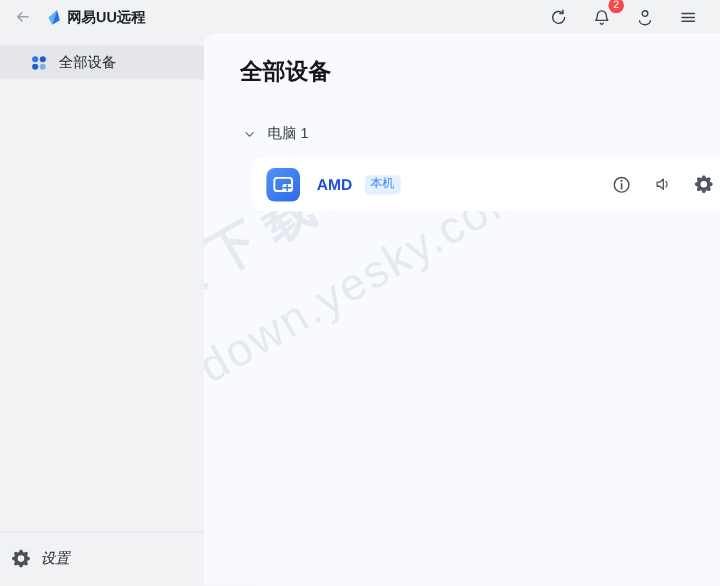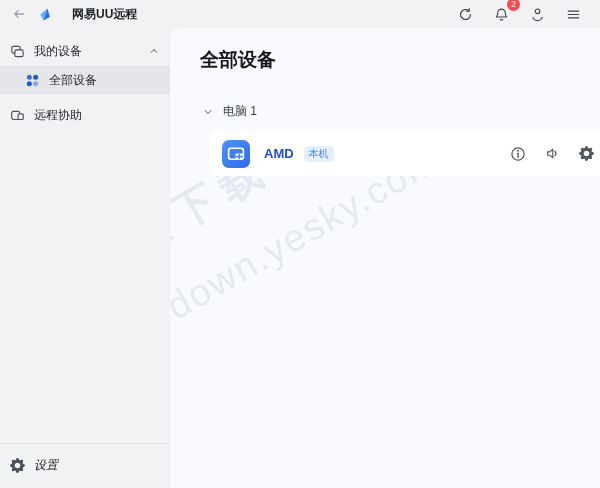--- a/index.html
+++ b/index.html
@@ -15,21 +15,21 @@
     height:28px; display:flex; align-items:center;
     padding:0 16px 0 8px;
   }
   .tb-btn {
     background:none; border:none; cursor:pointer;
     width:22px; height:22px; display:flex; align-items:center; justify-content:center;
     color:#3e444c; padding:0;
   }
   .back-btn { color:#9aa1ab; }
   .logo { margin-left:8px; display:flex; align-items:center; }
-  .app-title { font-size:12px; font-weight:700; margin-left:19px; color:#1d2126; }
+  .app-title { font-size:12px; font-weight:700; margin-left:3px; color:#1d2126; }
   .tb-right { margin-left:auto; display:flex; align-items:center; gap:14px; }
   .bell-wrap { position:relative; }
   .badge {
     position:absolute; top:-5px; right:-8px;
     background:#f4494f; color:#fff; font-size:9px; line-height:13px;
     min-width:13px; height:13px; border-radius:7px; text-align:center; padding:0 2px;
   }
   
   .app-body { display:flex; height:460px; }
   .sidebar {
@@ -143,56 +143,33 @@
             <path d="M2.5 4.5h11M2.5 8h11M2.5 11.5h11" stroke="currentColor" stroke-width="1.3" stroke-linecap="round"></path>
           </svg>
       </span>
     </button>
   </div>
 </div>
 
 <div class="app-body">
 
   <div class="sidebar">
-    <div class="side-item">
-      <span class="side-icon">
-        <svg width="15" height="15" viewBox="0 0 16 16">
-            <rect x="2" y="2.5" width="8.8" height="7.2" rx="1.6" fill="none" stroke="currentColor" stroke-width="1.2"></rect>
-            <rect x="5.2" y="6.3" width="8.8" height="7.2" rx="1.6" fill="#f1f2f4" stroke="currentColor" stroke-width="1.2"></rect>
-          </svg>
-      </span>
-      <span>我的设备</span>
-      <span class="chev">
-        <svg width="12" height="12" viewBox="0 0 16 16">
-            <path d="M4 10l4-4 4 4" fill="none" stroke="currentColor" stroke-width="1.4" stroke-linecap="round" stroke-linejoin="round"></path>
-          </svg>
-      </span>
-    </div>
 
     <div class="side-item child selected">
       <span class="side-icon">
         <svg width="15" height="15" viewBox="0 0 16 16">
             <circle cx="4.6" cy="4.6" r="2.7" fill="#3272e2"></circle>
             <circle cx="11.4" cy="4.6" r="2.7" fill="#1d5ed6"></circle>
             <circle cx="4.6" cy="11.4" r="2.7" fill="#1d5ed6"></circle>
             <circle cx="11.4" cy="11.4" r="2.7" fill="#7fadf0"></circle>
           </svg>
       </span>
       <span>全部设备</span>
     </div>
 
-    <div class="side-item gap-top">
-      <span class="side-icon">
-        <svg width="15" height="15" viewBox="0 0 16 16">
-            <rect x="1.8" y="3.6" width="8.6" height="8.6" rx="2" fill="none" stroke="currentColor" stroke-width="1.2"></rect>
-            <rect x="8.6" y="6.2" width="5.6" height="6" rx="1.4" fill="#f1f2f4" stroke="currentColor" stroke-width="1.2"></rect>
-          </svg>
-      </span>
-      <span>远程协助</span>
-    </div>
 
     <div class="sidebar-footer">
       <div class="divider"></div>
       <div class="side-item">
         <span class="side-icon">
           <svg width="15" height="15" viewBox="0 0 16 16">
               <path fill-rule="evenodd" fill="currentColor" d="M9.405 1.05c-.413-1.4-2.397-1.4-2.81 0l-.1.34a1.464 1.464 0 0 1-2.105.872l-.31-.17c-1.283-.698-2.686.705-1.987 1.987l.169.311c.446.82.023 1.841-.872 2.105l-.34.1c-1.4.413-1.4 2.397 0 2.81l.34.1a1.464 1.464 0 0 1 .872 2.105l-.17.31c-.698 1.283.705 2.686 1.987 1.987l.311-.169a1.464 1.464 0 0 1 2.105.872l.1.34c.413 1.4 2.397 1.4 2.81 0l.1-.34a1.464 1.464 0 0 1 2.105-.872l.31.17c1.283.698 2.686-.705 1.987-1.987l-.169-.311a1.464 1.464 0 0 1 .872-2.105l.34-.1c1.4-.413 1.4-2.397 0-2.81l-.34-.1a1.464 1.464 0 0 1-.872-2.105l.17-.31c.698-1.283-.705-2.686-1.987-1.987l-.311.169a1.464 1.464 0 0 1-2.105-.872l-.1-.34zM8 10.93a2.929 2.929 0 1 1 0-5.86 2.929 2.929 0 0 1 0 5.86z"></path>
             </svg>
         </span>
         <span>设置</span>

